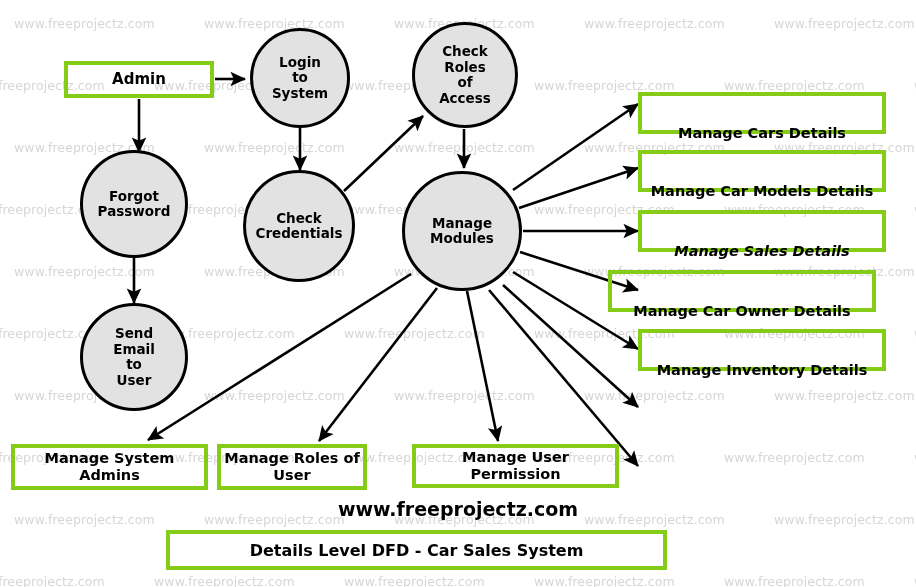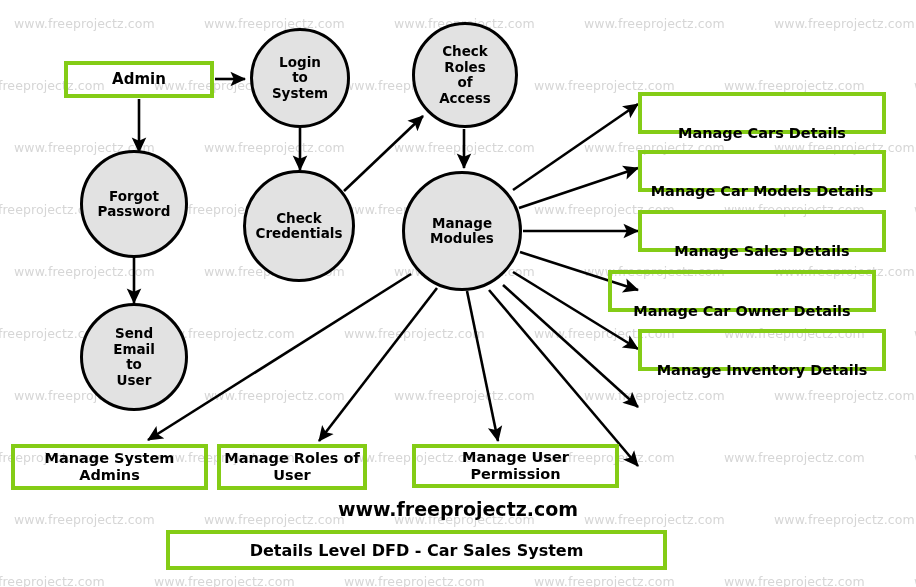--- a/index.html
+++ b/index.html
@@ -207,21 +207,21 @@
   <div class="node proc" style="left:402px; top:171px; width:120px; height:120px;">
     <span class="lbl">Manage<br>Modules</span>
   </div>
 
   <div class="node box rbox" style="left:638px; top:92px; width:248px; height:42px;">
     <span class="lbl">Manage Cars Details</span>
   </div>
   <div class="node box rbox" style="left:638px; top:150px; width:248px; height:42px;">
     <span class="lbl">Manage Car Models Details</span>
   </div>
-  <div class="node box rbox" style="left:638px; top:210px; width:248px; height:42px;">
+  <div class="node box rbox" style="left:638px; top:210px; width:248px; height:42px;font-style:italic;">
     <span class="lbl">Manage Sales Details</span>
   </div>
   <div class="node box rbox" style="left:608px; top:270px; width:268px; height:42px;">
     <span class="lbl">Manage Car Owner Details</span>
   </div>
   <div class="node box rbox" style="left:638px; top:329px; width:248px; height:42px;">
     <span class="lbl">Manage Inventory Details</span>
   </div>
 
   <div class="node box bbox" style="left:11px; top:444px; width:197px; height:46px;">

